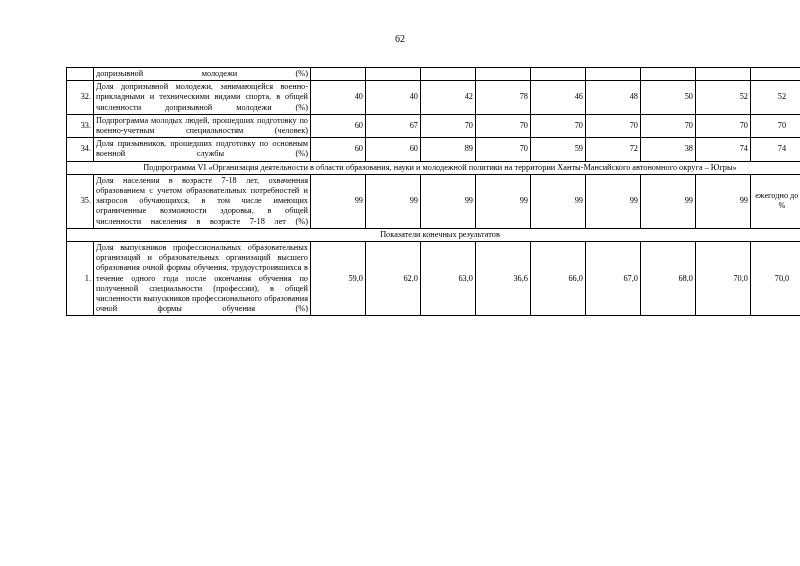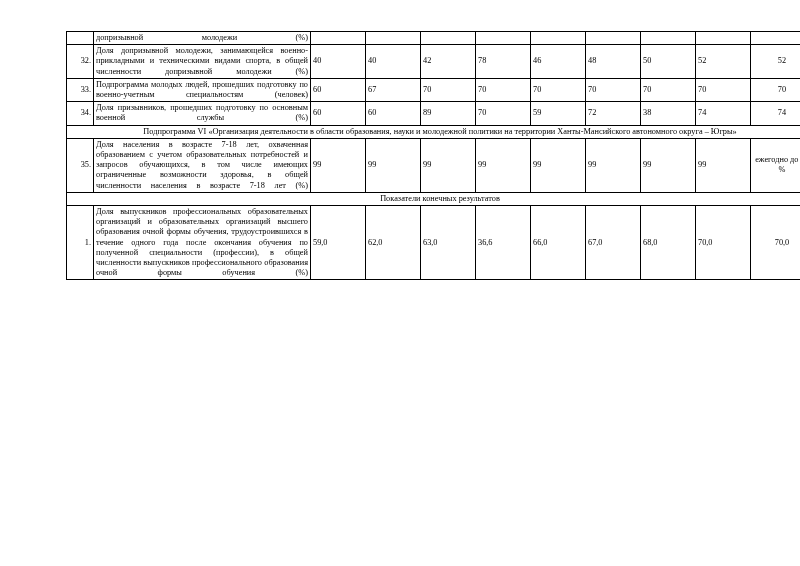--- a/index.html
+++ b/index.html
@@ -23,21 +23,21 @@
   }
   .page-number {
     text-align: center;
     font-size: 10px;
     padding-top: 33px;
     padding-bottom: 0px;
     font-family: "Liberation Serif", serif;
   }
   .table-wrap {
     padding: 0 66px 0 66px;
-    margin-top: 31px;
+    margin-top: 23px;
   }
   table.doc-table {
     width: 100%;
     border-collapse: collapse;
     table-layout: fixed;
   }
   table.doc-table td {
     border: 1px solid #000000;
     font-size: 8.3px;
     line-height: 1.23;
@@ -54,21 +54,21 @@
   td.desc {
     width: 212px;
     text-align: justify;
     text-align-last: justify;
     vertical-align: top;
     padding: 2px 3px 2px 3px;
     hyphens: manual;
   }
   td.val {
     width: 50px;
-    text-align: left;
+    text-align: right;
   }
   td.val-last {
     width: 58px;
     text-align: center;
   }
   td.section {
     text-align: center;
     padding: 2px 30px;
     vertical-align: middle;
   }
@@ -78,20 +78,21 @@
   }
   .desc-plain {
     text-align: left;
     text-align-last: left;
   }
 </style>
 </head>
 <body>
 
 <div class="page">
+  <div class="page-number">62</div>
   <div class="table-wrap">
     <table class="doc-table">
       <tbody>
         <tr>
           <td class="num"></td>
           <td class="desc desc-plain">допризывной молодежи (%)</td>
           <td class="val"></td>
           <td class="val"></td>
           <td class="val"></td>
           <td class="val"></td>

